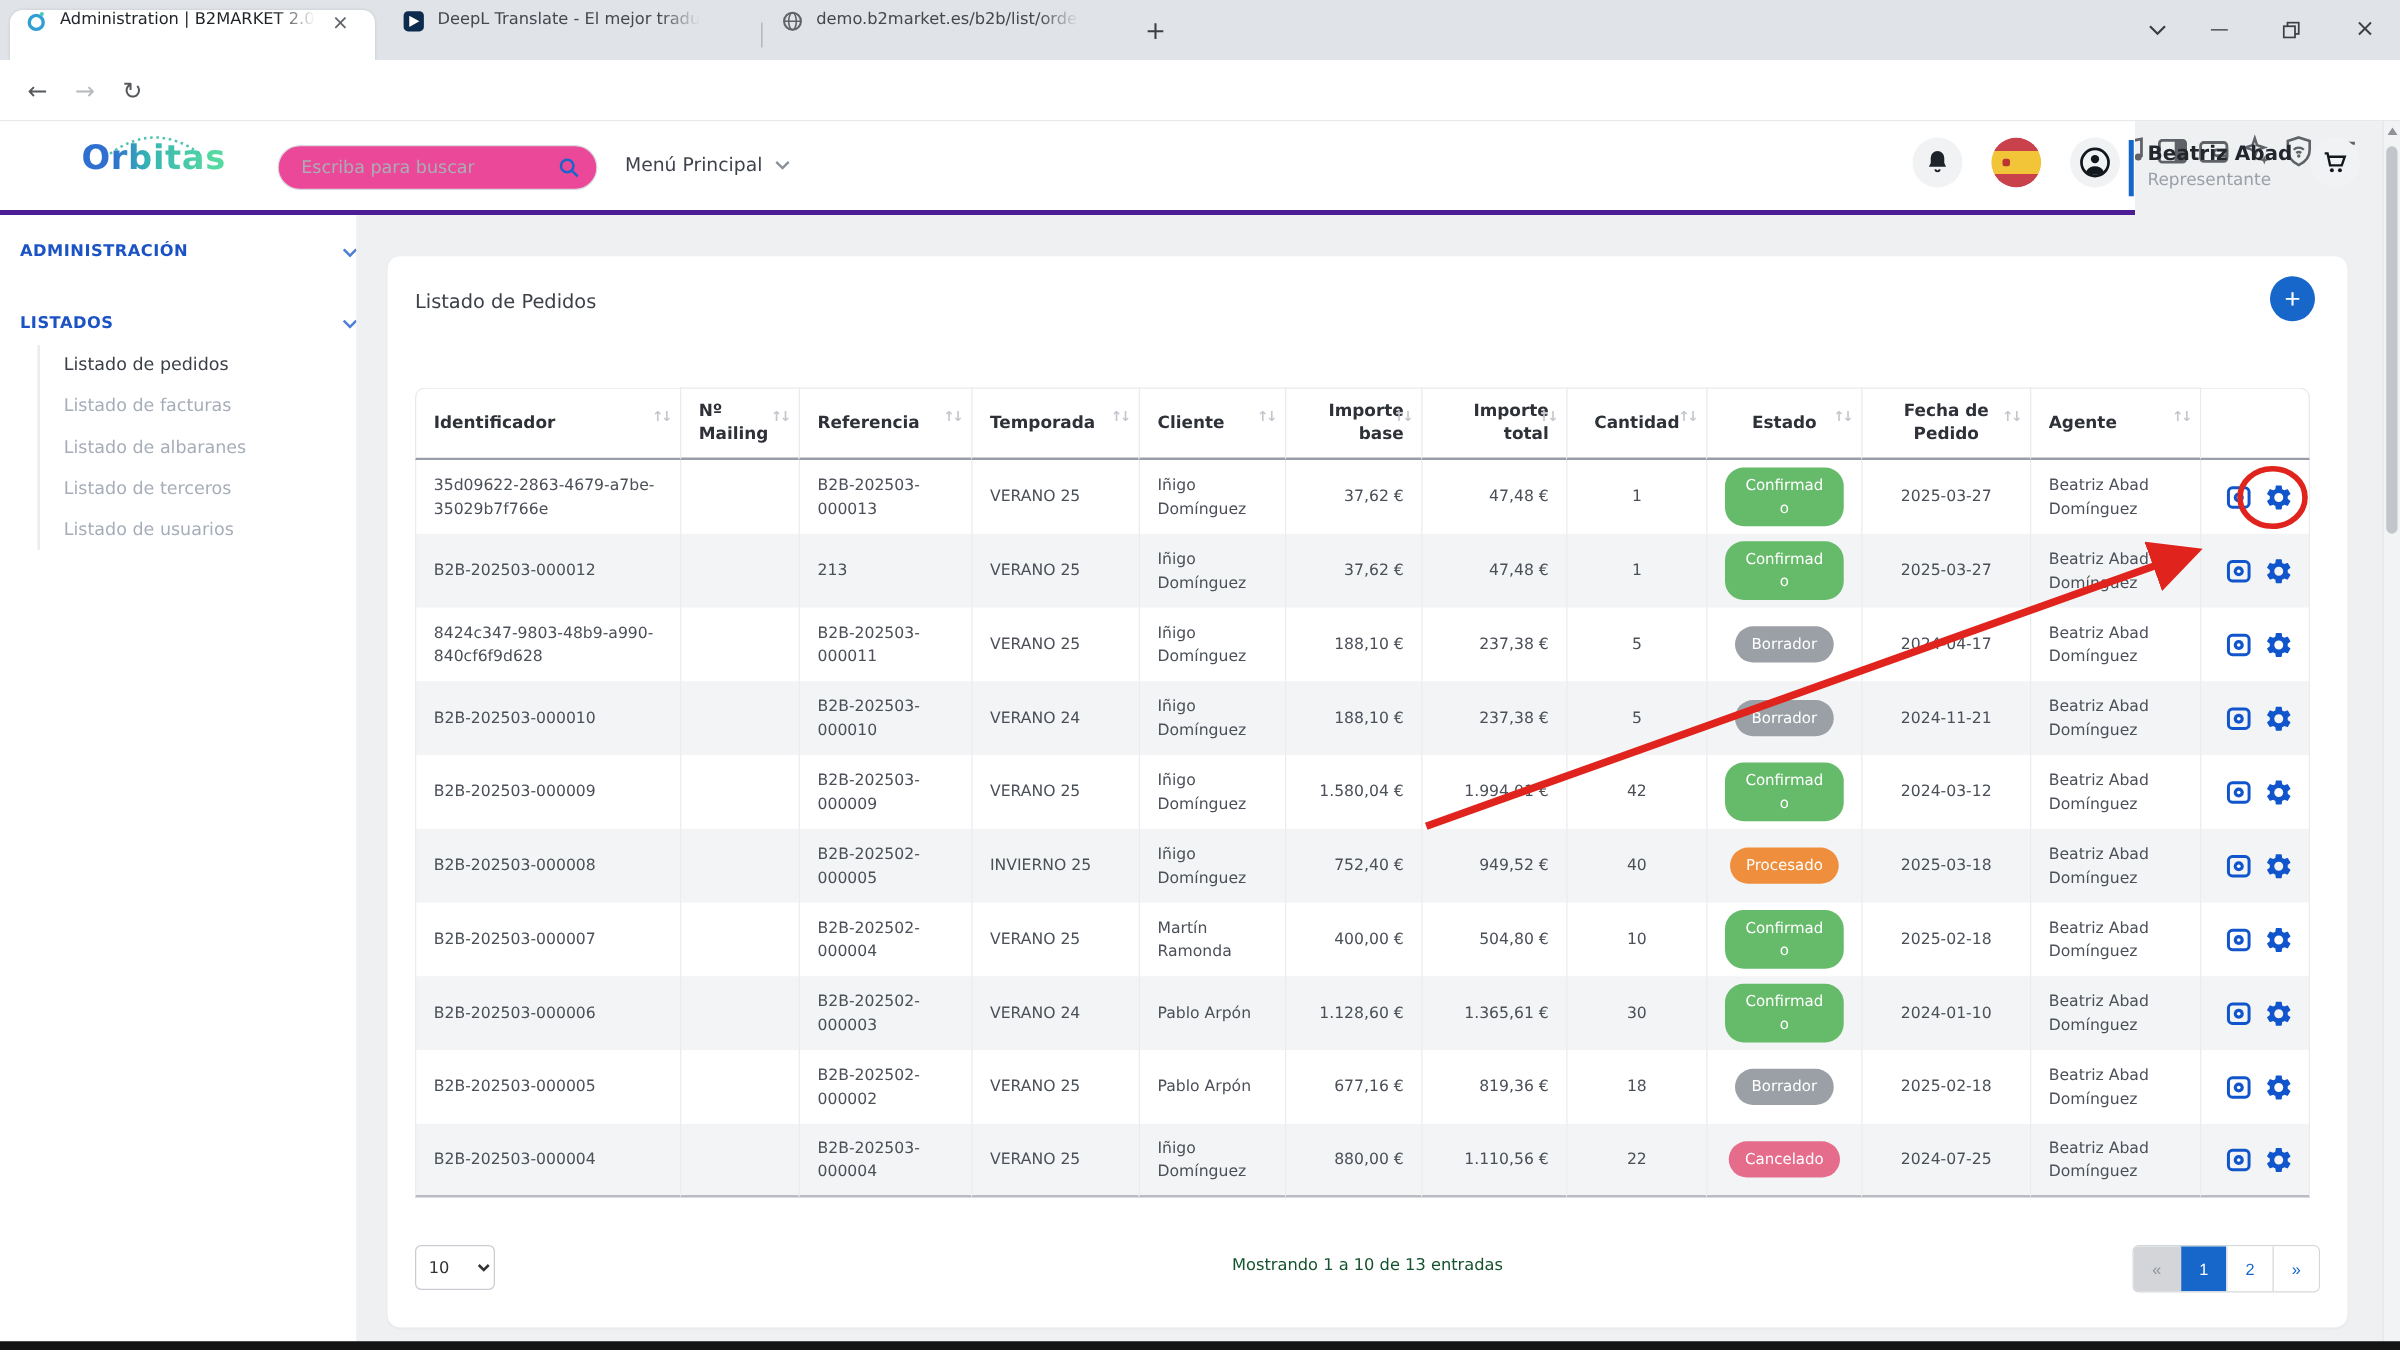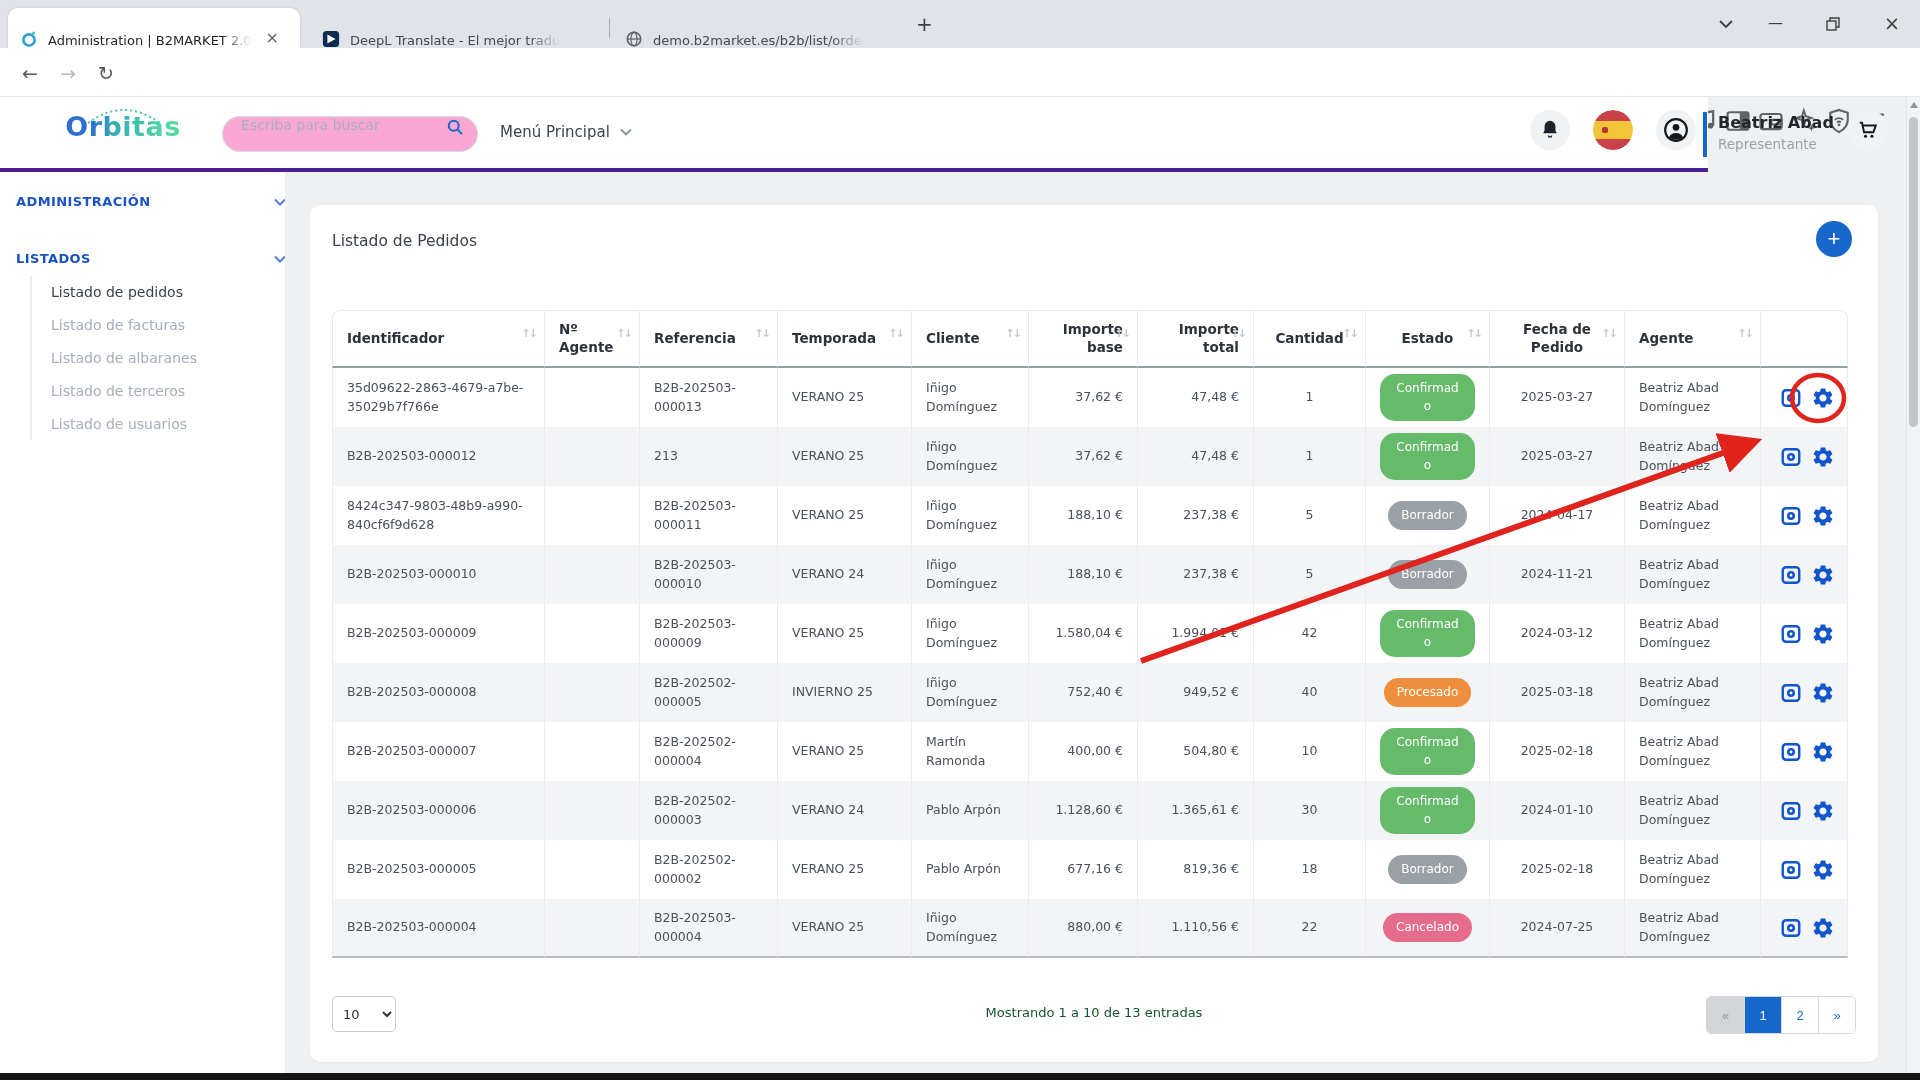--- a/index.html
+++ b/index.html
@@ -2,21 +2,21 @@
 <html><head>
 <meta charset="utf-8">
 <style>
   * { margin:0; padding:0; box-sizing:border-box; }
   html,body { width:1920px; height:1080px; overflow:hidden; }
   body { font-family:"DejaVu Sans","Liberation Sans",sans-serif; background:#eef0f2; }
   #viewport { position:relative; width:1920px; height:1080px; background:#eef0f2; }
 
   
   .tabstrip { position:absolute; top:0; left:0; width:1920px; height:48px; background:#e0e3e7; }
-  .tab { position:absolute; top:8px; height:40px; display:flex; align-items:flex-end; gap:10px; padding:0 12px; }
+  .tab { position:absolute; top:8px; height:40px; display:flex; align-items:flex-start; gap:10px; padding:0 12px; }
   .tab.active { background:#fff; border-radius:10px 10px 0 0; box-shadow:0 0 3px rgba(0,0,0,.12); }
   .tab-title { font-size:13px; color:#45494e; white-space:nowrap; overflow:hidden; max-width:210px;
                -webkit-mask-image:linear-gradient(90deg,#000 85%,transparent); mask-image:linear-gradient(90deg,#000 85%,transparent); }
   .tab.active .tab-title { color:#1f2328; }
   .tab-close { font-size:16px; color:#5f6368; line-height:1; padding:2px 4px; border-radius:50%; cursor:default; }
   .tab-sep { position:absolute; top:18px; width:1px; height:20px; background:#aab0b6; }
   .newtab-btn { position:absolute; top:14px; left:916px; font-size:20px; color:#3c4043; line-height:1; }
   .winctl { position:absolute; top:14px; color:#3c4043; font-size:15px; }
   .favicon { width:18px; height:18px; flex:0 0 auto; }
 
@@ -33,21 +33,21 @@
                border-radius:8px; font-size:10px; display:flex; align-items:center; justify-content:center; padding:0 3px; }
 
   
   .app-header { position:absolute; top:97px; left:0; width:1708px; height:75px; background:#fff; border-bottom:4px solid #4c1d95; z-index:3; }
   .logo { position:absolute; left:48px; top:14px; width:150px; text-align:center; }
   .logo-word { font-size:27px; font-weight:bold; letter-spacing:.5px;
                background:linear-gradient(90deg,#2f6fd0 0 22%,#35b3b4 45%,#55d9a2 90%); -webkit-background-clip:text;
                background-clip:text; color:transparent; }
   .logo-arc { position:absolute; left:34px; top:-8px; }
   .search-pill { position:absolute; left:222px; top:19px; width:256px; height:36px; border:1px solid #d7dade; border-radius:18px;
-                 display:flex; align-items:flex-start; padding:0 12px 0 18px; gap:8px; background:#f9a8d4; }
+                 display:flex; align-items:center; padding:0 12px 0 18px; gap:8px; background:#ec4899; }
   .search-pill input { flex:1; border:none; outline:none; font-size:14px; color:#333; background:transparent;
                        font-family:"DejaVu Sans","Liberation Sans",sans-serif; }
   .search-pill input::placeholder { color:#a9aeb6; }
   .menu-principal { position:absolute; left:500px; top:26px; display:flex; align-items:center; gap:10px; font-size:15px; color:#3e434b; }
   .hdr-circle { position:absolute; top:13px; width:40px; height:40px; border-radius:50%; background:#f1f2f4;
                 display:flex; align-items:center; justify-content:center; overflow:hidden; }
   .flag-es { width:40px; height:40px; border-radius:50%;
              background:linear-gradient(180deg,#c8414b 0 27%,#f2c438 27% 73%,#c8414b 73% 100%); position:relative; }
   .flag-es::after { content:""; position:absolute; left:9px; top:17px; width:6px; height:6px; background:#b33; border-radius:2px; }
   .user-sep { position:absolute; left:1703px; top:112px; width:4px; height:45px; background:#1766c9; z-index:4; }
@@ -313,21 +313,21 @@
             <col class="c6">
               <col class="c7">
               <col class="c8">
               <col class="c9">
               <col class="c10">
               <col class="c11">
           </colgroup>
           <thead>
               <tr id="thead-row">
                 <th class=""><span>Identificador</span><span class="sort-ico">↑↓</span></th>
-                <th class=""><span>Nº Agente</span><span class="sort-ico">↑↓</span></th>
+                <th class=""><span>Nº Mailing</span><span class="sort-ico">↑↓</span></th>
                 <th class=""><span>Referencia</span><span class="sort-ico">↑↓</span></th>
                 <th class=""><span>Temporada</span><span class="sort-ico">↑↓</span></th>
                 <th class=""><span>Cliente</span><span class="sort-ico">↑↓</span></th>
                 <th class="al-r"><span>Importe base</span><span class="sort-ico">↑↓</span></th>
                 <th class="al-r"><span>Importe total</span><span class="sort-ico">↑↓</span></th>
                 <th class="al-c"><span>Cantidad</span><span class="sort-ico">↑↓</span></th>
                 <th class="al-c"><span>Estado</span><span class="sort-ico">↑↓</span></th>
                 <th class="al-c"><span>Fecha de Pedido</span><span class="sort-ico">↑↓</span></th>
                 <th class=""><span>Agente</span><span class="sort-ico">↑↓</span></th>
                 <th class="al-c"><span></span></th>

